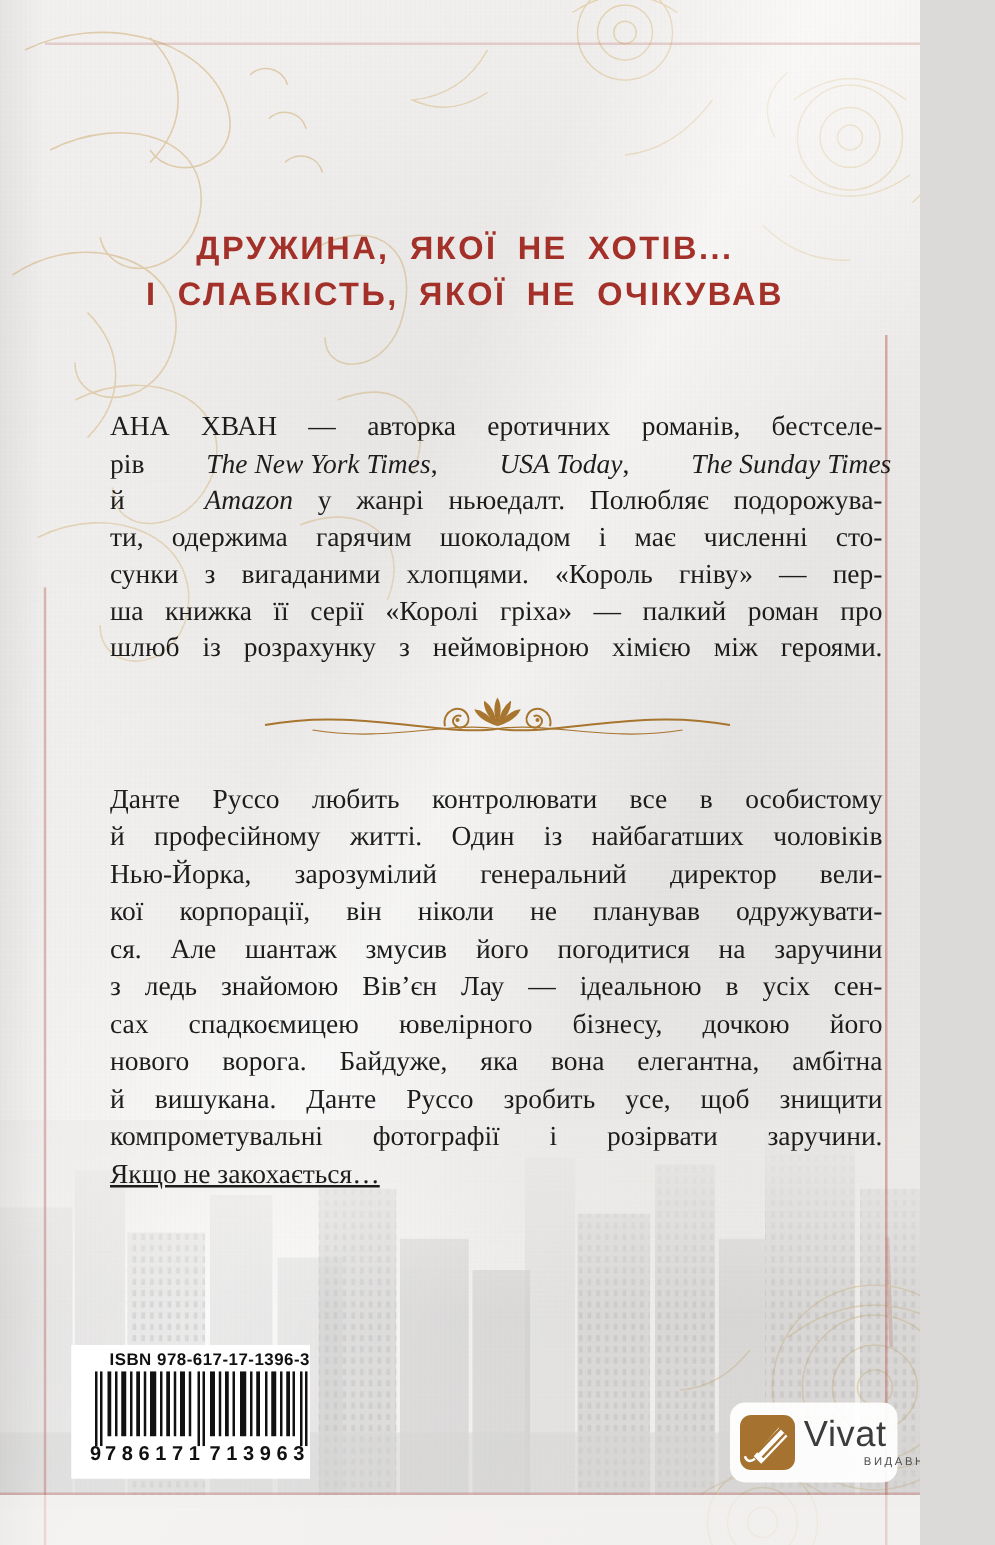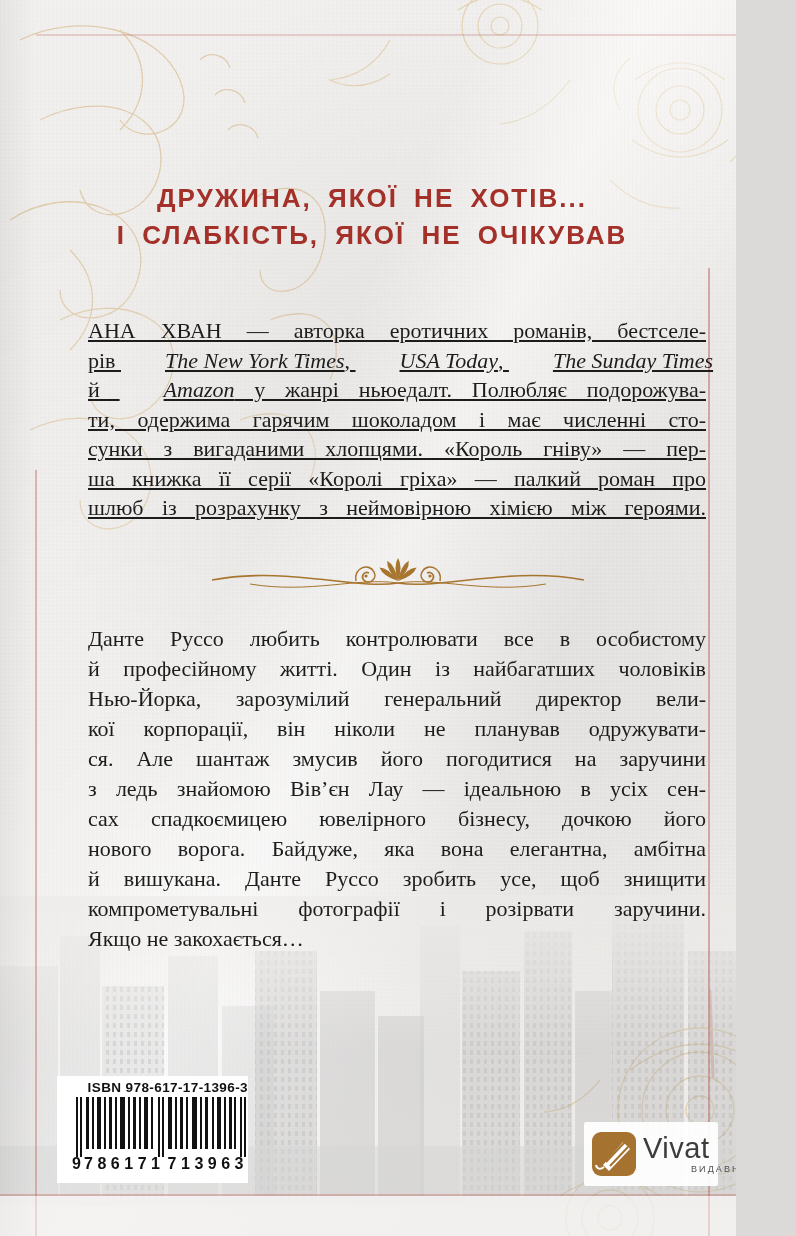--- a/index.html
+++ b/index.html
@@ -30,45 +30,45 @@
   .spine-shade{position:absolute;left:0;top:0;width:36px;height:1236px;background:linear-gradient(90deg,rgba(0,0,0,.05),rgba(0,0,0,0));pointer-events:none;}
   .bottom-fade{position:absolute;left:0;top:1196px;width:796px;height:40px;background:rgba(244,242,240,.55);pointer-events:none;}
 
   
   .headline{position:absolute;left:36px;top:180px;width:672px;text-align:center;
     font-family:"Liberation Sans",sans-serif;font-weight:600;
     font-size:26px;line-height:37px;letter-spacing:2px;word-spacing:7px;color:#a33029;}
 
   
   .para{position:absolute;left:88px;width:618px;font-size:22px;}
-  .bio{top:316px;line-height:29.5px;text-decoration:underline;}
+  .bio{top:326px;line-height:29.5px;}
   .synopsis{top:624px;line-height:30px;}
   .tline{text-align:justify;text-align-last:justify;white-space:nowrap;}
   .tline i{font-style:italic;margin-left:44px;}
-  .tlast{text-align:left;text-align-last:left;}
+  .tlast{text-align:left;text-align-last:left;text-decoration:underline;}
 
   
   .flourish{position:absolute;left:206px;top:550px;width:384px;height:50px;}
 
   
   .skyline{position:absolute;left:0;top:896px;width:796px;height:340px;opacity:.6;}
 
   
   .isbn-box{position:absolute;left:57px;top:1076px;width:191px;height:107px;background:#fff;
     display:flex;flex-direction:column;align-items:flex-end;font-family:"Liberation Sans",sans-serif;}
   .isbn-label{font-size:13.5px;font-weight:700;letter-spacing:.4px;color:#111;margin-top:4px;}
   .isbn-bars{margin-top:2px;}
   .isbn-digits{display:flex;width:176px;justify-content:space-between;margin-top:-2px;
     font-size:16px;font-weight:600;color:#111;}
   .isbn-digits span{letter-spacing:4.5px;}
   .isbn-digits .d0{letter-spacing:0;}
 
   
   .pub-badge{position:absolute;left:584px;top:1122px;width:134px;height:64px;background:rgba(255,255,255,.93);
-    border-radius:2px;display:flex;align-items:center;padding-left:8px;box-sizing:border-box;}
+    border-radius:12px;display:flex;align-items:center;padding-left:8px;box-sizing:border-box;}
   .pub-icon{width:44px;height:44px;border-radius:9px;background:#a5722f;flex:0 0 auto;}
   .pub-text{margin-left:7px;display:flex;flex-direction:column;}
   .pub-name{font-family:"Liberation Sans",sans-serif;font-size:29px;line-height:29px;color:#3c3c3c;font-weight:400;letter-spacing:.5px;}
   .pub-sub{font-family:"Liberation Sans",sans-serif;font-size:9px;letter-spacing:2.1px;color:#4f4f4f;margin-top:1px;padding-left:48px;}
 </style>
 </head>
 <body>
 
 <div class="cover">
 

